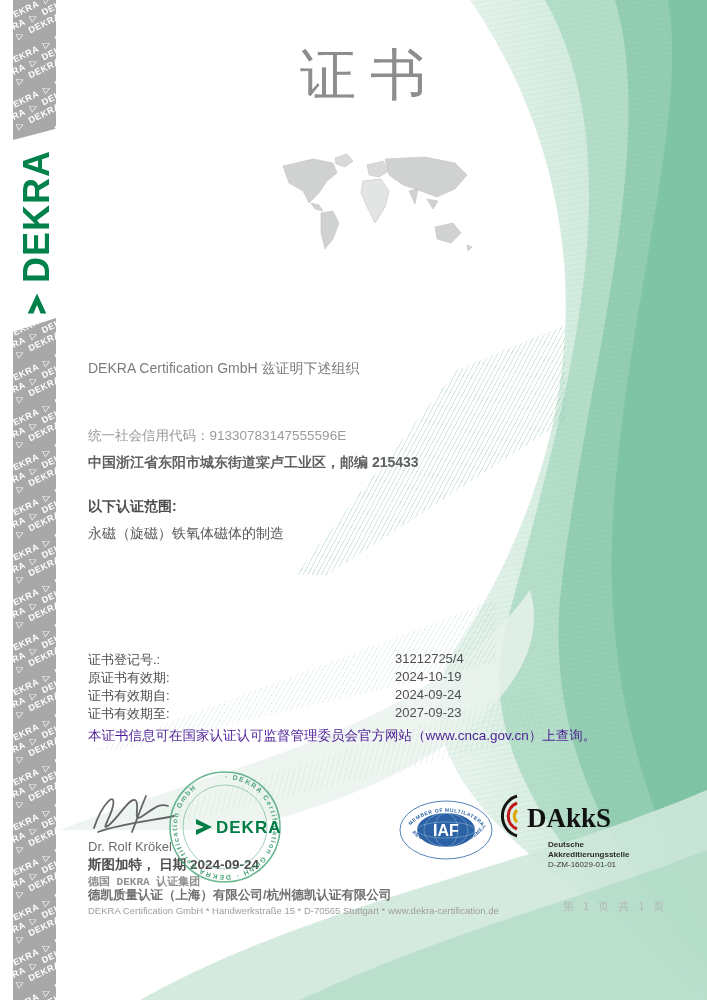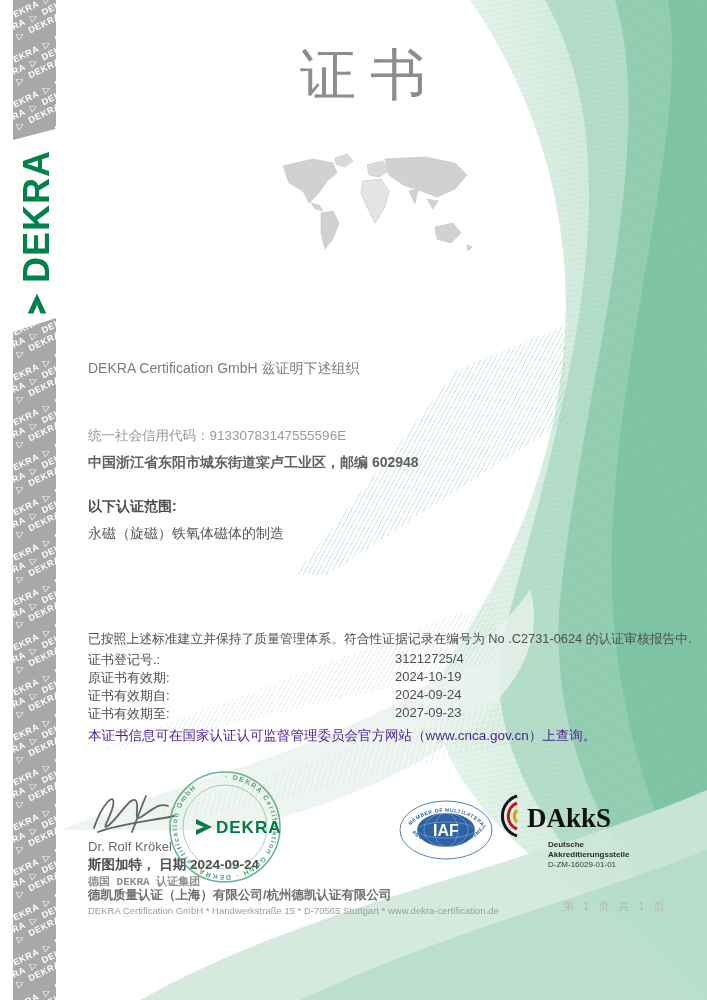--- a/index.html
+++ b/index.html
@@ -181,25 +181,24 @@
       <path d="M110,9 L150,7 L180,13 L192,25 L180,39 L162,47 L146,41 L128,35 L114,25 Z"></path>
       <path d="M134,41 L143,39 L140,54 Z"></path>
       <path d="M152,49 L163,51 L158,59 Z"></path>
       <path d="M160,77 L178,73 L186,83 L176,93 L162,89 Z"></path>
       <path d="M192,95 L197,97 L193,101 Z"></path>
     </g>
   </svg>
 
   <div class="abs z issuer">DEKRA Certification GmbH 兹证明下述组织</div>
   <div class="abs z credit"><span>统一社会信用代码：</span><span>91330783147555596E</span></div>
-  <div class="abs z address">中国浙江省东阳市城东街道寀卢工业区，邮编 602948</div>
+  <div class="abs z address">中国浙江省东阳市城东街道寀卢工业区，邮编 215433</div>
   <div class="abs z scope-h">以下认证范围:</div>
   <div class="abs z scope">永磁（旋磁）铁氧体磁体的制造</div>
 
-  <div class="abs z compliance">已按照上述标准建立并保持了质量管理体系。符合性证据记录在编号为 No .C2731-0624 的认证审核报告中.</div>
 
   <div class="abs z drow" style="top:651px;">
     <span>证书登记号.:</span>
     <span class="val">31212725/4</span>
   </div>
   <div class="abs z drow" style="top:669px;">
     <span>原证书有效期:</span>
     <span class="val">2024-10-19</span>
   </div>
   <div class="abs z drow" style="top:687px;">

